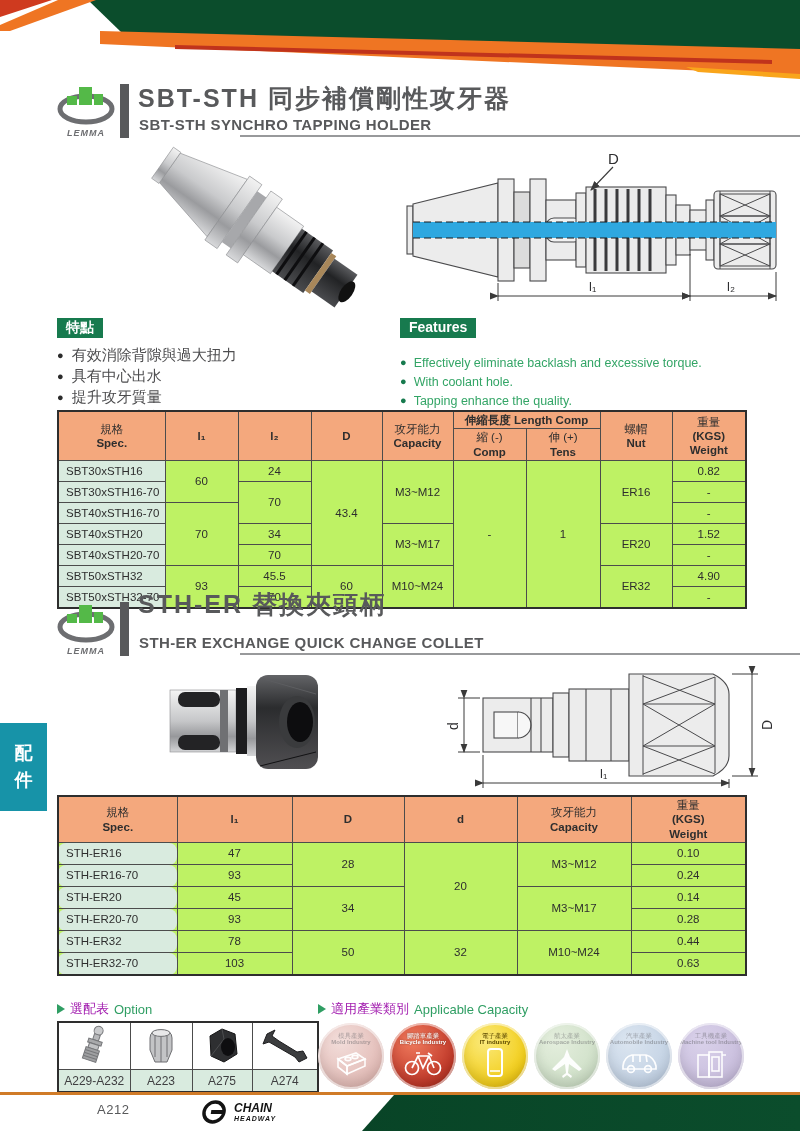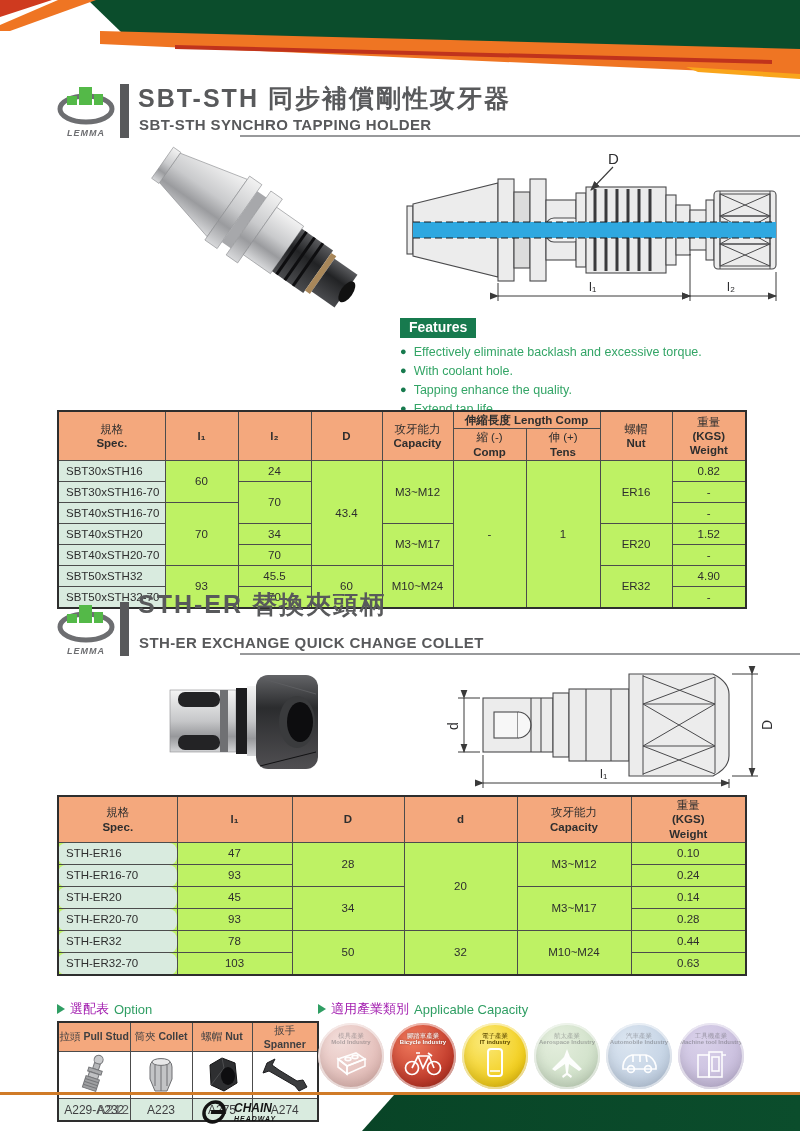--- a/index.html
+++ b/index.html
@@ -197,23 +197,32 @@
         <line x1="287" y1="106" x2="287" y2="153"></line>
         <line x1="373" y1="124" x2="373" y2="153"></line>
         <line x1="95" y1="148" x2="287" y2="148" marker-start="url(#ar)" marker-end="url(#ar)"></line>
         <line x1="287" y1="148" x2="373" y2="148" marker-start="url(#ar)" marker-end="url(#ar)"></line>
       </g>
       <text x="186" y="143" font-size="13" fill="#2e2e30">l₁</text>
       <text x="324" y="143" font-size="13" fill="#2e2e30">l₂</text>
     </svg>
   </div>
 
+  <div class="abs" style="left:57px;top:318px;">
+    <span class="badge">特點</span>
+    <div class="feat-zh" style="margin-top:7px;">
+      <div>有效消除背隙與過大扭力</div>
+      <div>具有中心出水</div>
+      <div>提升攻牙質量</div>
+      <div>延長絲錐壽命</div>
+    </div>
+  </div>
   <div class="abs" style="left:400px;top:318px;">
     <span class="badge">Features</span>
-    <div class="feat-en" style="margin-top:5px;">
+    <div class="feat-en" style="margin-top:16px;">
       <div>Effectively eliminate backlash and excessive torque.</div>
       <div>With coolant hole.</div>
       <div>Tapping enhance the quality.</div>
       <div>Extend tap life.</div>
     </div>
   </div>
 
   <table class="abs spec-table t1" style="left:57px;top:410px;width:688px;">
     <colgroup>
       <col style="width:107px">
@@ -438,40 +447,37 @@
         <td>0.44</td>
       </tr>
       <tr>
         <td class="spec">STH-ER32-70</td>
         <td>103</td>
         <td>0.63</td>
       </tr>
     </tbody>
   </table>
 
+  <div class="abs side-tab">
+    <span>配件</span>
+  </div>
 
   <div class="abs mini-label" style="left:57px;top:1000px;">
     <span class="tri"></span>
     <span class="zh">選配表</span>
     <span class="en">Option</span>
   </div>
   <table class="abs opt" style="left:57px;top:1021px;width:260px;">
     <colgroup>
         <col style="width:72px">
         <col style="width:62px">
         <col style="width:60px">
         <col style="width:66px">
       </colgroup>
     <tbody>
-        <tr>
-      <th><span>拉頭</span> <b>Pull Stud</b></th>
-      <th><span>筒夾</span> <b>Collet</b></th>
-      <th><span>螺帽</span> <b>Nut</b></th>
-      <th><span>扳手</span> <b>Spanner</b></th>
-    </tr>
     <tr>
       <td class="img">
         <svg width="40" height="42" viewBox="0 0 40 42">
           <g transform="rotate(18 20 21)">
             <circle cx="20" cy="6" r="4.5" fill="#c9cacc" stroke="#76777a"></circle>
             <rect x="17" y="10" width="6" height="6" fill="#b7b8ba" stroke="#76777a"></rect>
             <rect x="13" y="16" width="14" height="4" fill="#a8a9ab" stroke="#76777a"></rect>
             <rect x="15" y="20" width="10" height="5" fill="#c0c1c3" stroke="#76777a"></rect>
             <rect x="13" y="25" width="14" height="12" fill="#9fa0a2" stroke="#76777a"></rect>
             <line x1="13" y1="28" x2="27" y2="28" stroke="#76777a"></line>

